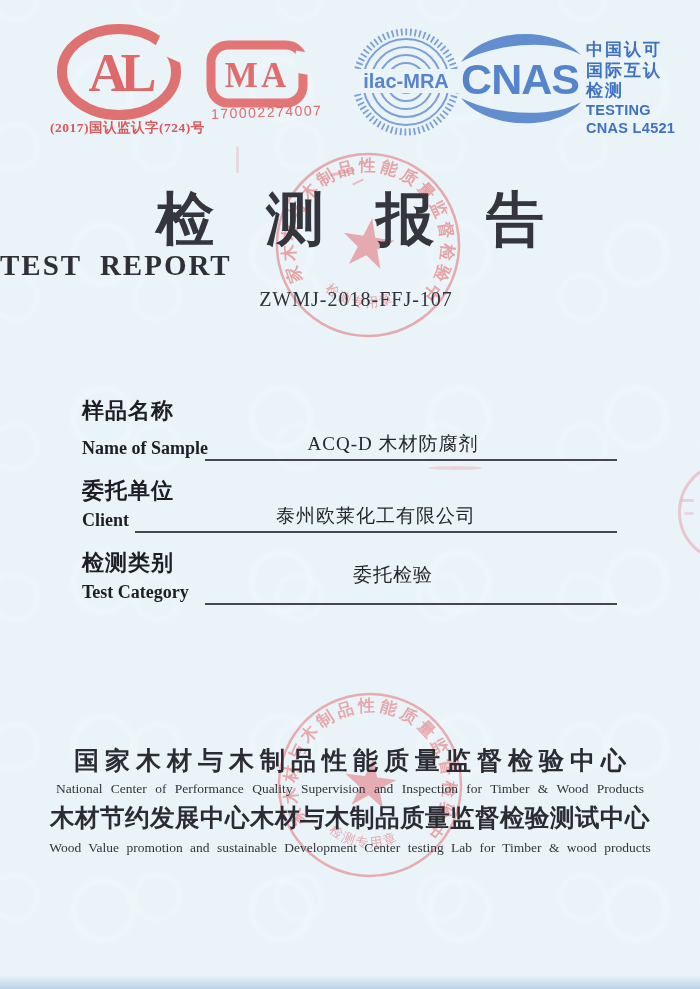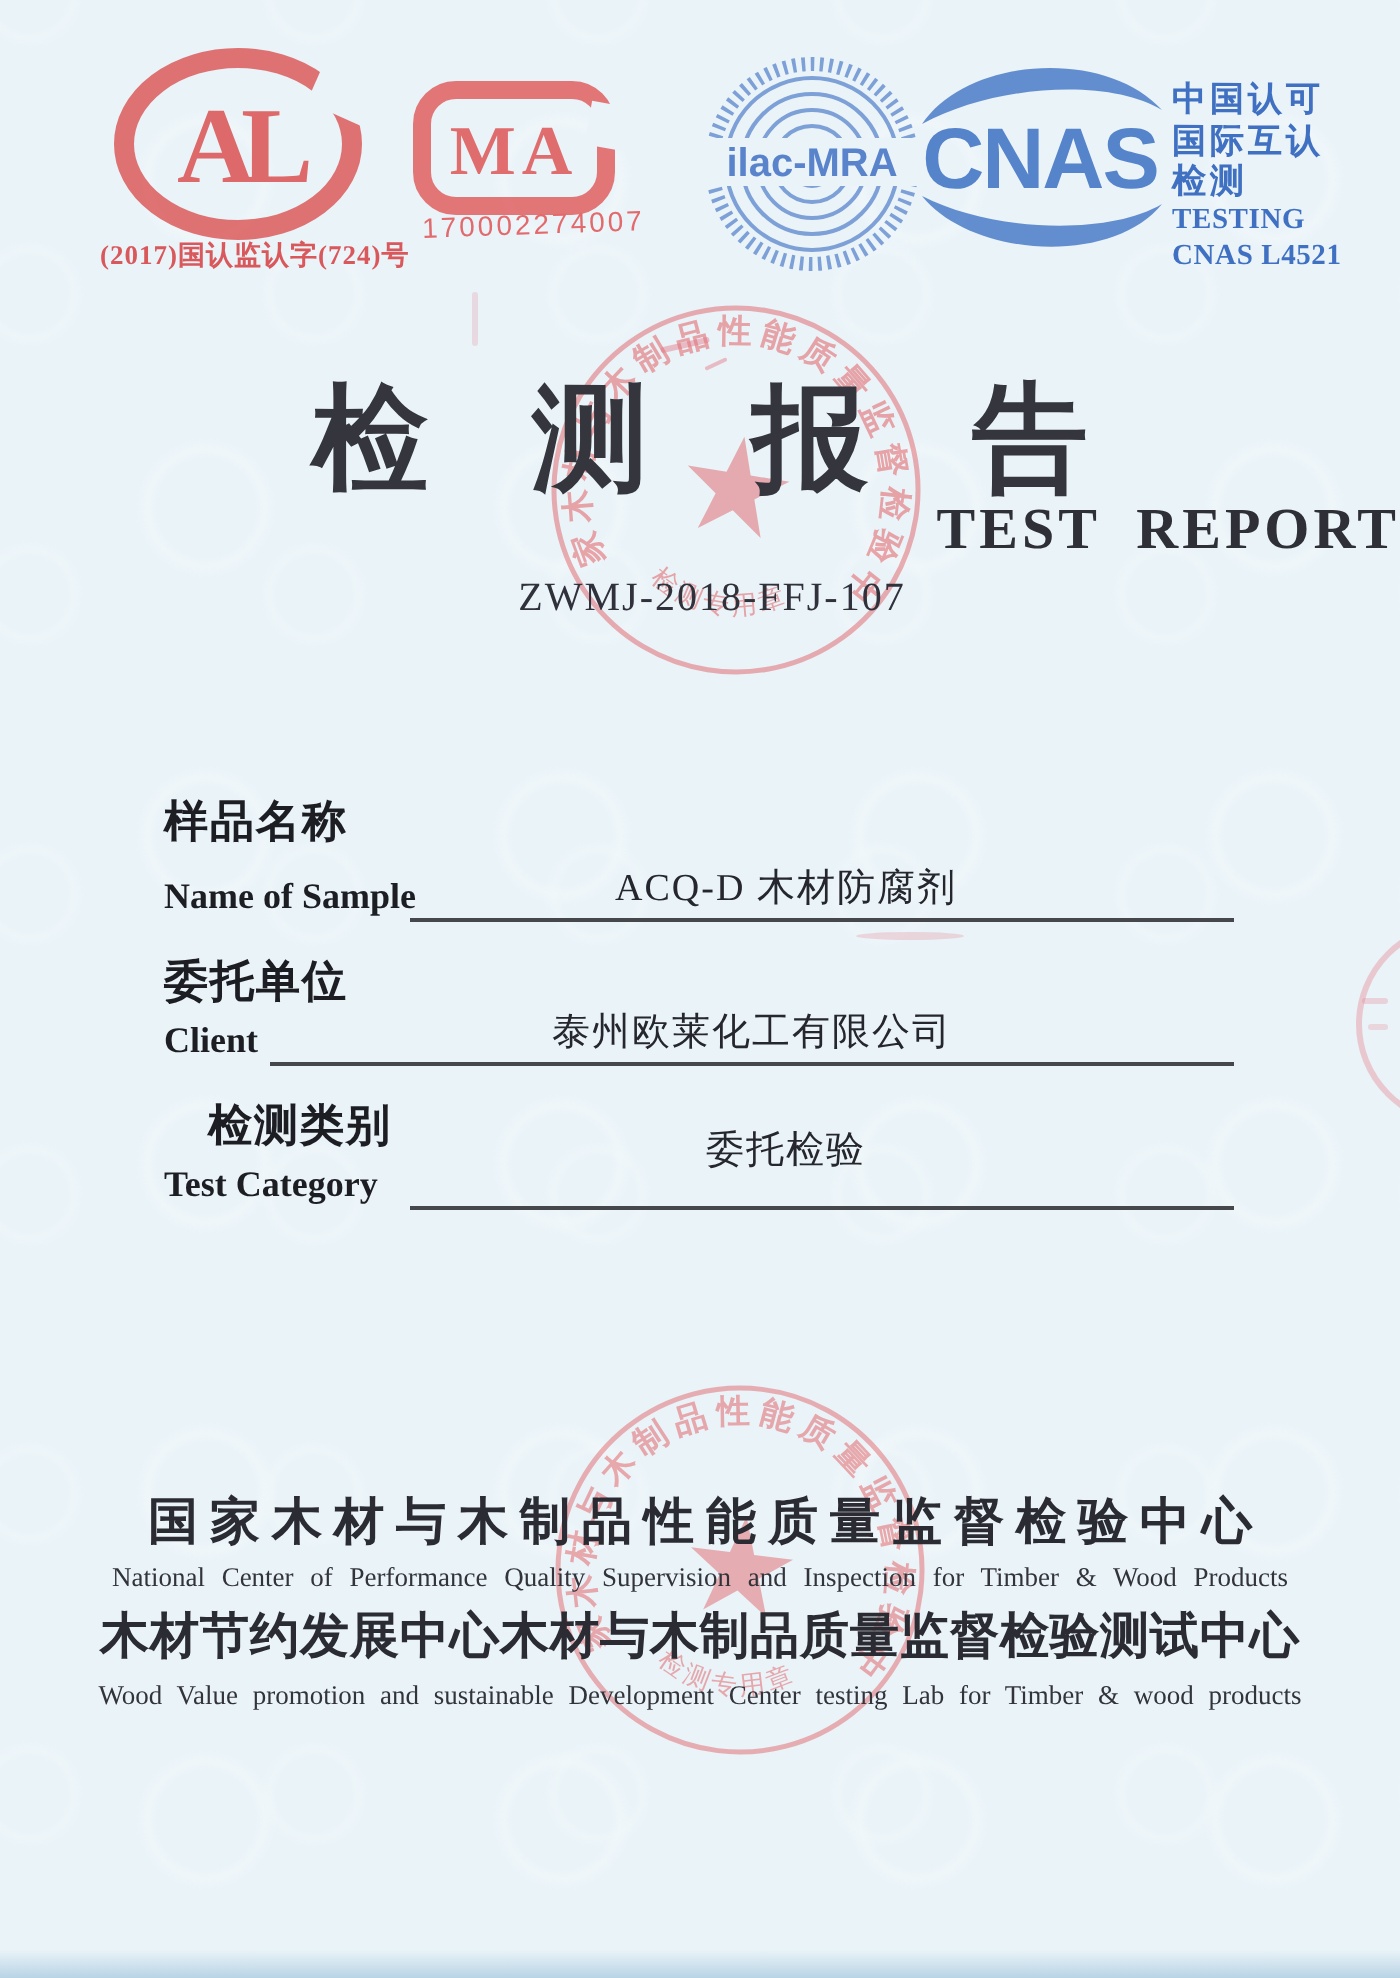--- a/index.html
+++ b/index.html
@@ -15,43 +15,43 @@
       radial-gradient(circle, rgba(255,255,255,0) 18px, rgba(255,255,255,.45) 22px, rgba(255,255,255,0) 28px);
     background-size:178px 164px,142px 150px;
     background-position:14px 8px,86px 72px;
   }
   .bottom-edge{position:absolute;left:0;right:0;bottom:0;height:14px;
     background:linear-gradient(to bottom, rgba(180,210,228,0), rgba(168,201,222,.75));}
   .abs{position:absolute;}
   
   .cal-caption{left:50px;top:119px;font-weight:bold;font-size:13.5px;color:#d9585c;letter-spacing:.5px;}
   .cma-number{left:211px;top:104px;font-size:14px;color:#e2696c;letter-spacing:1.5px;transform:rotate(-2deg);font-family:"Liberation Sans",sans-serif;}
-  .accred{left:586px;top:40px;color:#3f70c2;font-family:Liberation Serif, serif;line-height:1.22;}
+  .accred{left:586px;top:40px;color:#3f70c2;font-family:Liberation Sans, sans-serif;line-height:1.22;}
   .accred .zh{font-size:17px;font-weight:bold;letter-spacing:2px;}
   .accred .en{font-size:14.5px;font-weight:bold;letter-spacing:.3px;}
   
   .title-zh{left:0;right:-52px;top:181px;text-align:center;font-size:58px;font-weight:bold;
     letter-spacing:52px;color:#34353d;}
-  .title-en{left:0;right:0;top:249px;text-align:right;font-size:29px;font-weight:bold;
+  .title-en{left:0;right:0;top:249px;text-align:left;font-size:29px;font-weight:bold;
     letter-spacing:2px;word-spacing:9px;color:#2e2f37;}
   .report-no{left:0;right:0;top:288px;text-align:center;font-size:20px;letter-spacing:1px;color:#30313a;padding-left:12px;}
   
   .lab-zh{left:82px;font-size:22px;font-weight:bold;color:#1d1d24;letter-spacing:1px;}
   .lab-en{left:82px;font-size:18px;font-weight:bold;color:#1d1d24;}
   .uline{border-top:2px solid #46474d;height:0;}
   .val{text-align:center;font-size:19px;color:#26262e;letter-spacing:1px;}
   .u1,.v1{left:205px;width:412px;} .v1{padding-right:36px;width:376px;}
   .u2,.v2{left:135px;width:482px;}
   .u3,.v3{left:205px;width:412px;} .v3{padding-right:36px;width:376px;}
   .u1{top:459px;} .v1{top:431px;}
   .u2{top:531px;} .v2{top:503px;}
   .u3{top:603px;} .v3{top:562px;}
   .f1-zh{top:396px;} .f1-en{top:438px;}
   .f2-zh{top:476px;} .f2-en{top:510px;}
-  .f3-zh{top:548px;margin-left:22px;} .f3-en{top:582px;}
+  .f3-zh{top:548px;} .f3-en{top:582px;}
   
   .org1-zh{left:0;right:-6px;top:744px;text-align:center;font-family:"Liberation Sans",sans-serif;
     font-weight:bold;font-size:25px;letter-spacing:6px;color:#2b2c33;}
   .org1-en{left:0;right:0;top:781px;text-align:center;font-size:13.5px;word-spacing:5px;color:#33343b;}
   .org2-zh{left:0;right:0;top:801px;text-align:center;font-family:"Liberation Sans",sans-serif;
     font-weight:bold;font-size:24.5px;letter-spacing:.5px;color:#2b2c33;}
   .org2-en{left:0;right:0;top:840px;text-align:center;font-size:13.5px;word-spacing:4px;color:#33343b;}
   
   .stamp{position:absolute;width:190px;height:190px;}
   .stamp-top{left:273px;top:150px;transform:rotate(9deg);}

